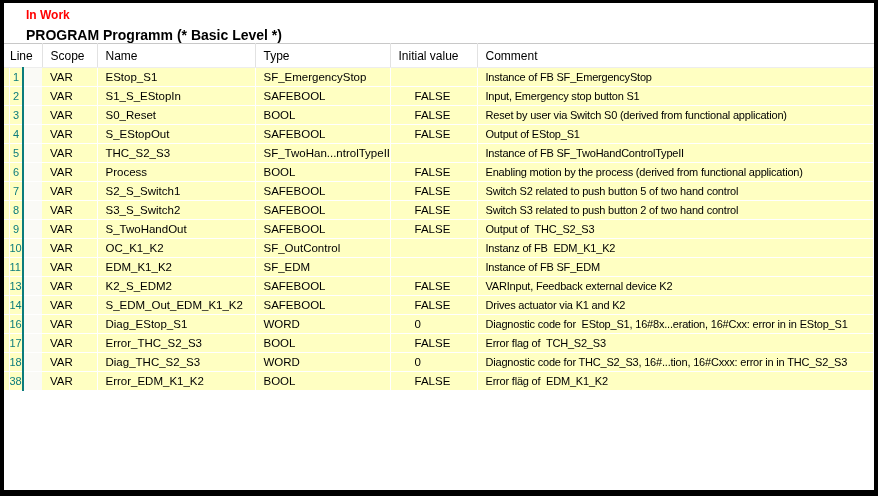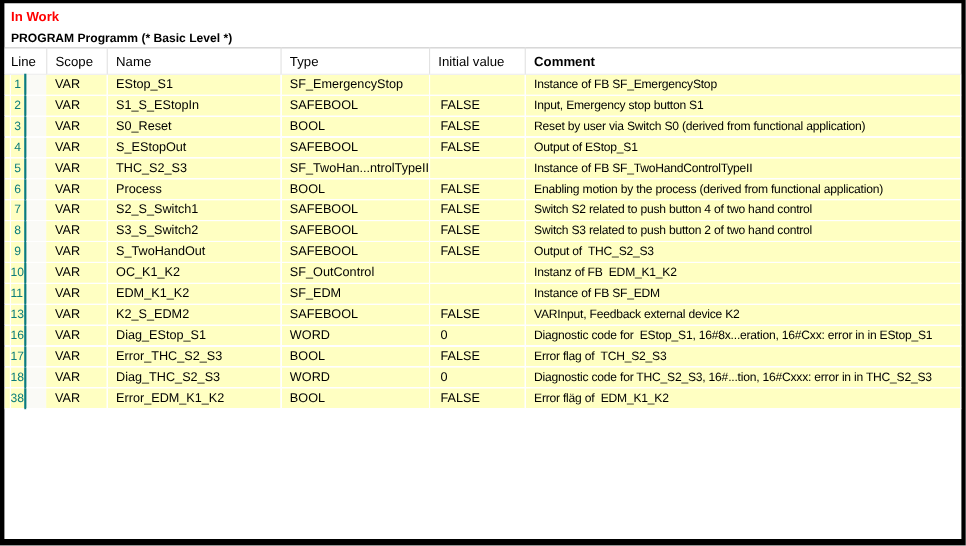--- a/index.html
+++ b/index.html
@@ -9,61 +9,61 @@
     font-family: "Liberation Sans", sans-serif;
   }
   .window {
     width: 878px; height: 496px;
     box-sizing: border-box;
     border: solid #000;
     border-width: 3px 4px 6px 4px;
     background: #ffffff;
     overflow: hidden;
   }
-  .titlebar { padding: 4px 6px 0 6px; height: 40px; box-sizing: border-box; }
+  .titlebar { padding: 4px 6px 0 22px; height: 40px; box-sizing: border-box; }
   .status-text {
     color: #ff0000; font-weight: bold; font-size: 12px; line-height: 16px;
   }
   .program-title {
-    color: #000000; font-weight: bold; font-size: 11px; line-height: 16px;
+    color: #000000; font-weight: bold; font-size: 14px; line-height: 16px;
     margin-top: 4px;
   }
   table.decl {
     border-collapse: collapse; table-layout: fixed;
     width: 870px;
   }
   thead th {
     background: #ffffff; color: #000; font-weight: normal; font-size: 12px;
     text-align: left; height: 24px; box-sizing: border-box;
     padding: 2px 4px 2px 8px; white-space: nowrap; overflow: hidden;
     border-top: 1px solid #c8c8c8;
     border-right: 1px solid #e2e2e2;
     border-bottom: 1px solid #ededed;
     margin-top: 40px;
   }
   thead th.h-line { padding-left: 6px; }
-  thead th:last-child { border-right: none; font-weight: bold; }
+  thead th:last-child { border-right: none; }
   tbody td {
     height: 19px; box-sizing: border-box;
     background: #ffffc2; color: #000;
     font-size: 11.5px; line-height: 18px;
     padding: 0 2px 0 8px;
     white-space: pre; overflow: hidden;
     border-right: 1px solid #ffffff;
     border-bottom: 1px solid #ffffff;
   }
   td.c-margin { padding: 0; border-right: 1px solid #ffffff; }
   td.c-line {
     text-align: right; color: #0b7c7c; font-size: 11px;
     padding: 0 3px 0 0;
     border-right: 2px solid #0b7c7c;
   }
   td.c-gap { background: #fafaf6; border-right: none; }
   td.c-comment { font-size: 11px; letter-spacing: -0.2px; }
-  td.c-init { padding-left: 10px; }
+  td.c-init { padding-left: 24px; }
 </style>
 </head>
 <body>
 
 <div class="window">
   <div class="titlebar">
     <div class="status-text">In Work</div>
     <div class="program-title">PROGRAM Programm (* Basic Level *)</div>
   </div>
 
@@ -150,21 +150,21 @@
     <td class="c-comment">Enabling motion by the process (derived from functional application)</td>
   </tr>
         <tr>
     <td class="c-margin"></td>
     <td class="c-line">7</td>
     <td class="c-gap"></td>
     <td class="c-scope">VAR</td>
     <td class="c-name">S2_S_Switch1</td>
     <td class="c-type">SAFEBOOL</td>
     <td class="c-init">FALSE</td>
-    <td class="c-comment">Switch S2 related to push button 4 of two hand control</td>
+    <td class="c-comment">Switch S2 related to push button 5 of two hand control</td>
   </tr>
         <tr>
     <td class="c-margin"></td>
     <td class="c-line">8</td>
     <td class="c-gap"></td>
     <td class="c-scope">VAR</td>
     <td class="c-name">S3_S_Switch2</td>
     <td class="c-type">SAFEBOOL</td>
     <td class="c-init">FALSE</td>
     <td class="c-comment">Switch S3 related to push button 2 of two hand control</td>
@@ -201,20 +201,30 @@
   </tr>
         <tr>
     <td class="c-margin"></td>
     <td class="c-line">13</td>
     <td class="c-gap"></td>
     <td class="c-scope">VAR</td>
     <td class="c-name">K2_S_EDM2</td>
     <td class="c-type">SAFEBOOL</td>
     <td class="c-init">FALSE</td>
     <td class="c-comment">VARInput, Feedback external device K2</td>
+  </tr>
+        <tr>
+    <td class="c-margin"></td>
+    <td class="c-line">14</td>
+    <td class="c-gap"></td>
+    <td class="c-scope">VAR</td>
+    <td class="c-name">S_EDM_Out_EDM_K1_K2</td>
+    <td class="c-type">SAFEBOOL</td>
+    <td class="c-init">FALSE</td>
+    <td class="c-comment">Drives actuator via K1 and K2</td>
   </tr>
         <tr>
     <td class="c-margin"></td>
     <td class="c-line">16</td>
     <td class="c-gap"></td>
     <td class="c-scope">VAR</td>
     <td class="c-name">Diag_EStop_S1</td>
     <td class="c-type">WORD</td>
     <td class="c-init">0</td>
     <td class="c-comment">Diagnostic code for  EStop_S1, 16#8x...eration, 16#Cxx: error in in EStop_S1</td>

